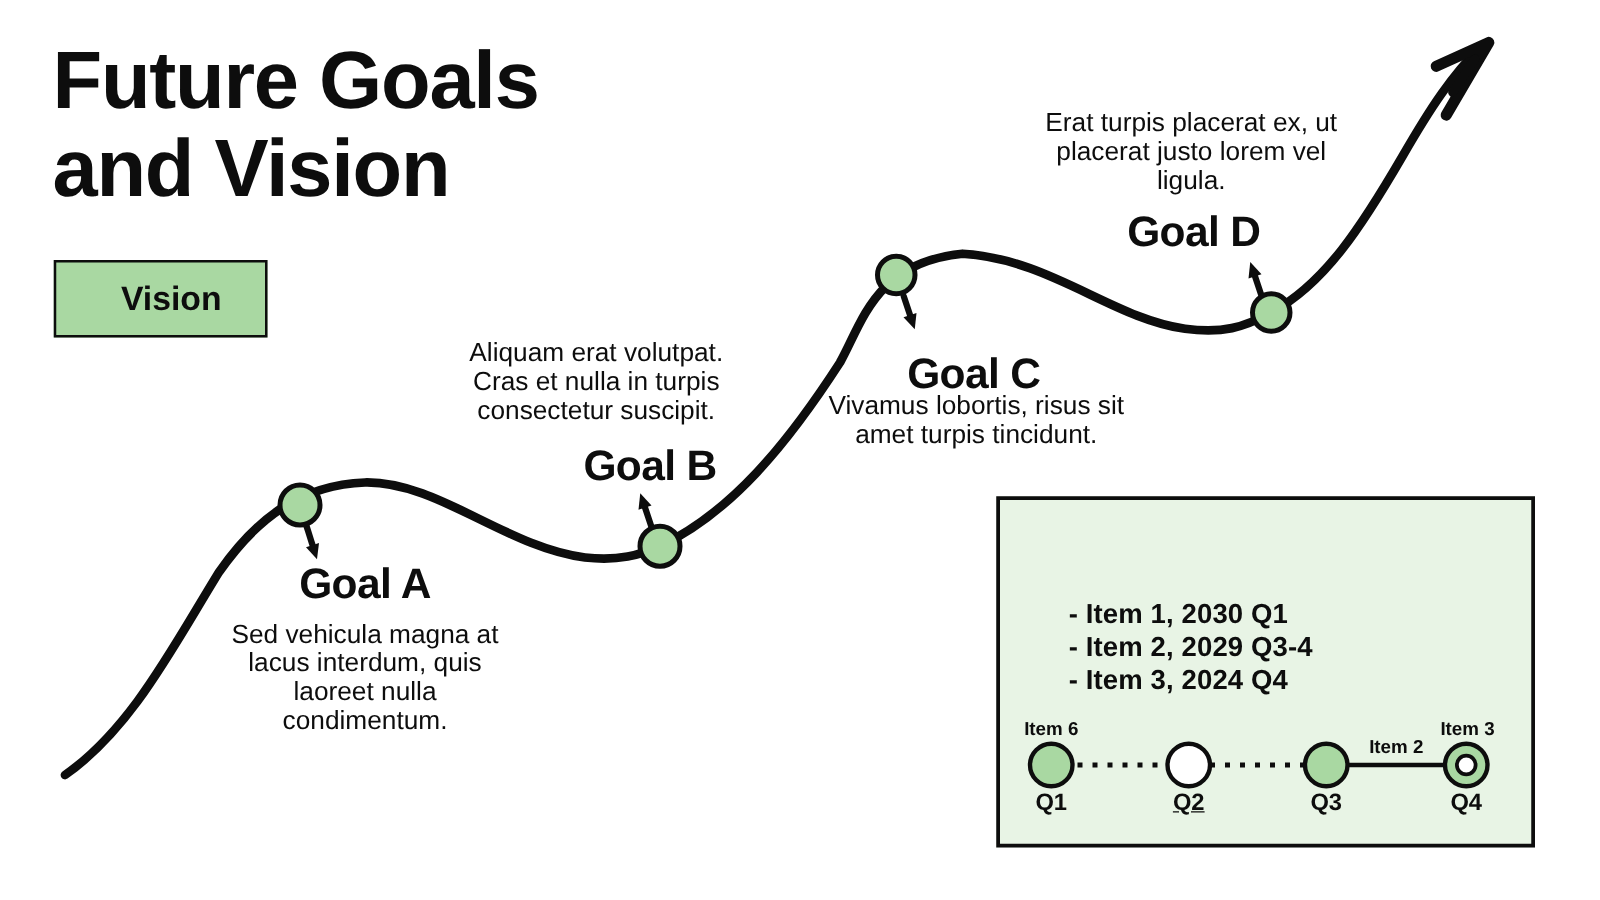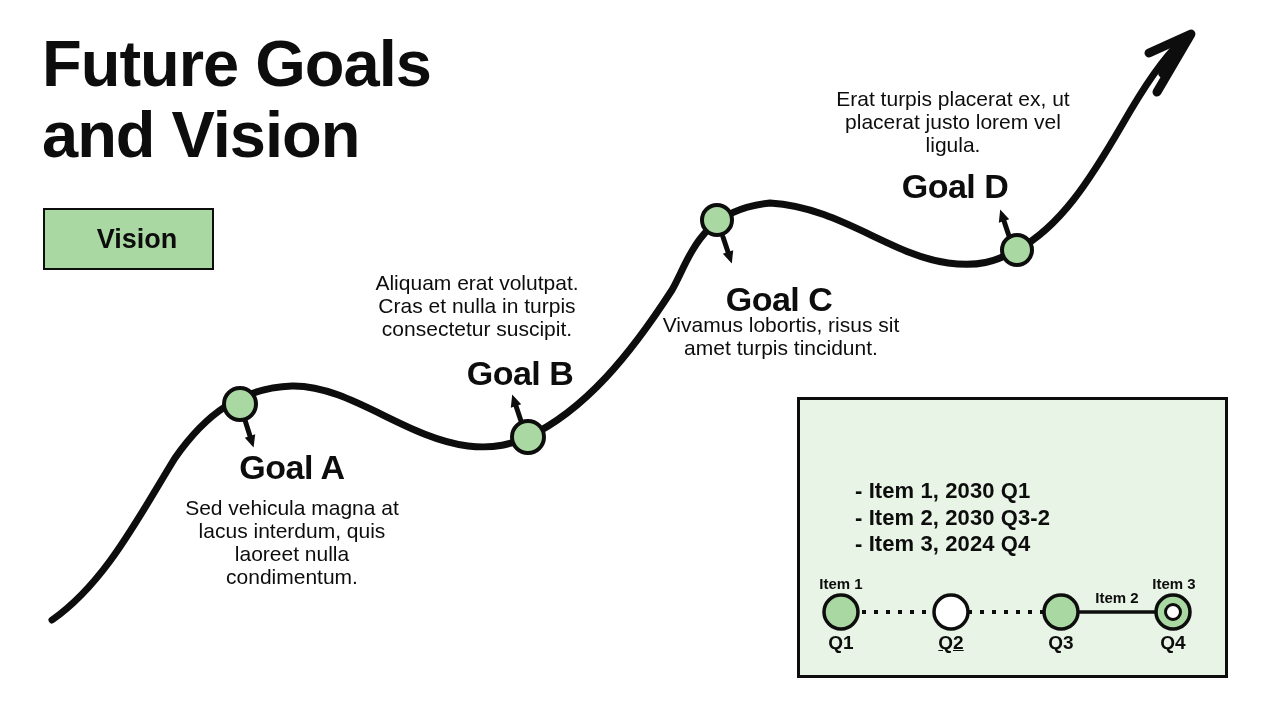--- a/index.html
+++ b/index.html
@@ -103,36 +103,36 @@
   <div class="goal-name" style="left:779px; top:280px;">Goal C</div>
   <div class="goal-desc" style="left:781px; top:313px; width:238px;">Vivamus lobortis, risus sit amet turpis tincidunt.</div>
 
   <div class="goal-name" style="left:955px; top:167px;">Goal D</div>
   <div class="goal-desc" style="left:953px; top:87px; width:268px;">Erat turpis placerat ex, ut placerat justo lorem vel ligula.</div>
 
   <div class="panel">
 
     <div class="panel-items">
       <div>- Item 1, 2030 Q1</div>
-      <div>- Item 2, 2030 Q3-2</div>
+      <div>- Item 2, 2029 Q3-4</div>
       <div>- Item 3, 2024 Q4</div>
     </div>
 
     <svg class="timeline" viewBox="0 0 425 272">
       <line class="tl-dotted" x1="62" y1="212" x2="134" y2="212"></line>
       <line class="tl-dotted" x1="168" y1="212" x2="244" y2="212"></line>
       <line class="tl-solid" x1="278" y1="212" x2="356" y2="212"></line>
       <circle class="tl-node" cx="41" cy="212" r="17"></circle>
       <circle class="tl-node-empty" cx="151" cy="212" r="17"></circle>
       <circle class="tl-node" cx="261" cy="212" r="17"></circle>
       <circle class="tl-node" cx="373" cy="212" r="17"></circle>
       <circle class="tl-node-core" cx="373" cy="212" r="7.5"></circle>
     </svg>
 
-    <div class="tl-label" style="left:41px; top:175px;">Item 1</div>
+    <div class="tl-label" style="left:41px; top:175px;">Item 6</div>
     <div class="tl-label" style="left:317px; top:189px;">Item 2</div>
     <div class="tl-label" style="left:374px; top:175px;">Item 3</div>
 
     <div class="tl-q" style="left:41px;  top:232px;">Q1</div>
     <div class="tl-q" style="left:151px; top:232px;text-decoration:underline;">Q2</div>
     <div class="tl-q" style="left:261px; top:232px;">Q3</div>
     <div class="tl-q" style="left:373px; top:232px;">Q4</div>
   </div>
 
 </div>

